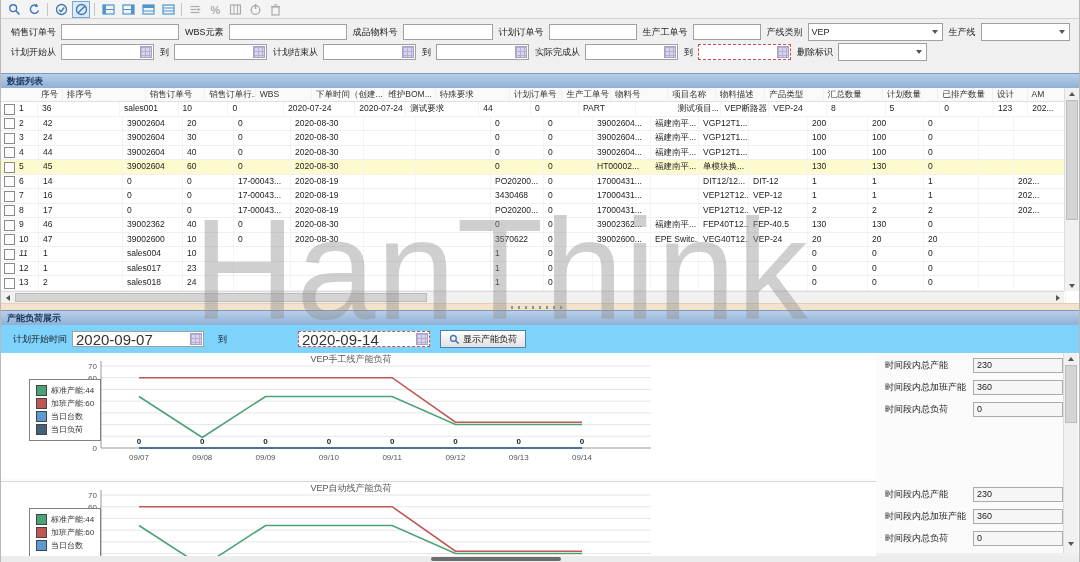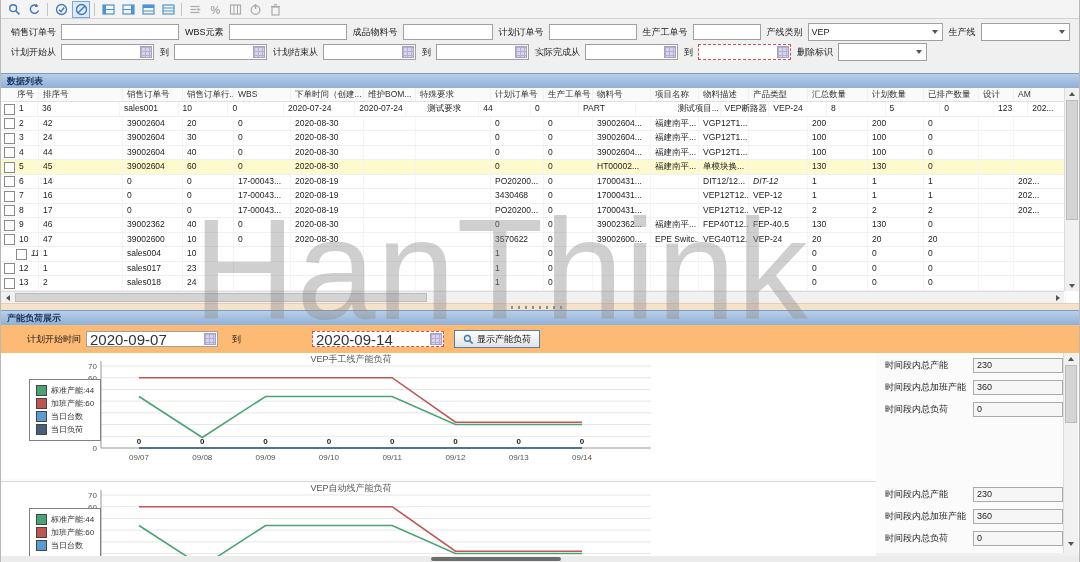--- a/index.html
+++ b/index.html
@@ -25,42 +25,42 @@
   .datebox{height:14px;border:1px solid #a0a0a0;background:#fff;display:inline-flex;align-items:center;}
   .datebox.alert{border:1px dashed #d05050;}
   .date-text{font-size:15px;color:#333;padding:0 3px;white-space:nowrap;}
   .cal-icon{width:12px;height:12px;background:#d8d4ec;border:1px solid #a7a2c3;margin-right:1px;box-sizing:border-box;
             background-image:linear-gradient(#b3aed2 1px,transparent 1px),linear-gradient(90deg,#b3aed2 1px,transparent 1px);background-size:4px 4px;}
   
   .sec-hdr{height:14px;background:linear-gradient(#b9cfe9,#8fb0d6);border-top:1px solid #7a9cc4;color:#17365d;
            font-size:9px;font-weight:bold;line-height:14px;padding-left:6px;}
   
   .table-area{position:relative;height:215px;background:#fff;}
-  .thead{display:flex;height:13px;border-bottom:1px solid #e0e0e0;background:#fafafa;}
+  .thead{display:flex;height:13px;border-bottom:1px solid #e0e0e0;background:#fafafa;padding-left:24px;}
   .th{font-size:8.5px;color:#333;line-height:13px;padding-left:4px;box-sizing:border-box;overflow:hidden;white-space:nowrap;border-right:1px solid #f0f0f0;}
   .trow{display:flex;height:13.5px;border-bottom:1px solid #f0f0f0;background:#fff;}
   .trow.sel{background:#fdfacd;}
   .td{font-size:8.5px;color:#222;line-height:13px;padding-left:4px;box-sizing:border-box;overflow:hidden;white-space:nowrap;border-right:1px solid #f4f4f4;}
   .cb{width:9px;height:9px;border:1px solid #8a8a8a;background:#fff;margin:1.5px 0 0 3px;flex:none;}
   .row-num{font-size:8.5px;color:#222;line-height:13px;margin-left:4px;}
   
   .vscroll{position:absolute;right:0;top:0;width:15px;bottom:12px;background:#f1f1f1;border-left:1px solid #dcdcdc;box-sizing:border-box;}
   .hscroll{position:absolute;left:0;bottom:0;height:12px;right:15px;background:#f1f1f1;border-top:1px solid #dcdcdc;box-sizing:border-box;}
   .sb-btn{position:absolute;width:13px;height:11px;display:flex;align-items:center;justify-content:center;}
   .sb-thumb{position:absolute;background:#d4d4d4;border:1px solid #bcbcbc;box-sizing:border-box;}
   .arr-up{width:0;height:0;border-left:3.5px solid transparent;border-right:3.5px solid transparent;border-bottom:4px solid #555;}
   .arr-dn{width:0;height:0;border-left:3.5px solid transparent;border-right:3.5px solid transparent;border-top:4px solid #555;}
   .arr-lf{width:0;height:0;border-top:3.5px solid transparent;border-bottom:3.5px solid transparent;border-right:4px solid #555;}
   .arr-rt{width:0;height:0;border-top:3.5px solid transparent;border-bottom:3.5px solid transparent;border-left:4px solid #555;}
   
   .splitter{height:6px;background:#f4e2cb;border-top:1px solid #e4cfb3;position:relative;}
   .splitter .grip{position:absolute;left:510px;top:2px;width:56px;height:3px;
       background:repeating-linear-gradient(90deg,#8f8f8f 0 2px,transparent 2px 7px);}
   
-  .cap-filter{height:28px;display:flex;align-items:center;padding-left:20px;background:#fdba74;}
+  .cap-filter{height:28px;display:flex;align-items:center;padding-left:6px;background:#7dd3fc;}
   .cap-btn{display:inline-flex;align-items:center;height:18px;margin-left:10px;border:1px solid #4f80b0;
            background:linear-gradient(#fefefe,#e2e2e2);font-size:9px;color:#111;padding:0 8px;font-family:inherit;}
   .cap-btn svg{margin-right:3px;}
   
   .charts-region{position:relative;height:200px;background:#fbfbfb;}
   .chart-row{position:absolute;left:0;width:875px;height:126px;background:#fff;}
   .chart-row.second{border-top:1px solid #d8d8d8;}
   .chart-legend{position:absolute;left:28px;top:26px;background:#fff;border:1px solid #808080;padding:4px 6px;z-index:5;}
   .cl-item{display:flex;align-items:center;height:13px;}
   .cl-swatch{width:9px;height:9px;border:1px solid #444;margin-right:4px;flex:none;}
@@ -266,21 +266,21 @@
           <div class="td" style="width: 38px; display: flex; padding-left: 0px;">
             <span class="cb"></span>
             <span class="row-num">1</span>
           </div>
           <div class="td" style="width: 84px;">36</div>
           <div class="td" style="width: 60px;">sales001</div>
           <div class="td" style="width: 51px;">10</div>
           <div class="td" style="width: 57px;">0</div>
           <div class="td" style="width: 73px;">2020-07-24</div>
           <div class="td" style="width: 52px;">2020-07-24</div>
-          <div class="td" style="width: 75px; text-align: center;">测试要求</div>
+          <div class="td" style="width: 75px;">测试要求</div>
           <div class="td" style="width: 53px;">44</div>
           <div class="td" style="width: 49px;">0</div>
           <div class="td" style="width: 58px;">PART</div>
           <div class="td" style="width: 48px; margin-left: 38px;">测试项目...</div>
           <div class="td" style="width: 50px;">VEP断路器</div>
           <div class="td" style="width: 59px;">VEP-24</div>
           <div class="td" style="width: 60px;">8</div>
           <div class="td" style="width: 56px;">5</div>
           <div class="td" style="width: 55px;">0</div>
           <div class="td" style="width: 35px;">123</div>
@@ -392,21 +392,21 @@
           <div class="td" style="width: 51px;">0</div>
           <div class="td" style="width: 57px;">17-00043...</div>
           <div class="td" style="width: 73px;">2020-08-19</div>
           <div class="td" style="width: 52px;"></div>
           <div class="td" style="width: 75px;"></div>
           <div class="td" style="width: 53px;">PO20200...</div>
           <div class="td" style="width: 49px;">0</div>
           <div class="td" style="width: 58px;">17000431...</div>
           <div class="td" style="width: 48px;"></div>
           <div class="td" style="width: 50px;">DIT12/12...</div>
-          <div class="td" style="width: 59px; font-style: italic;">DIT-12</div>
+          <div class="td" style="width: 59px;">DIT-12</div>
           <div class="td" style="width: 60px;">1</div>
           <div class="td" style="width: 56px;">1</div>
           <div class="td" style="width: 55px;">1</div>
           <div class="td" style="width: 35px;"></div>
           <div class="td" style="width: 52px;">202...</div>
         </div>
         <div class="trow">
           <div class="td" style="width: 38px; display: flex; padding-left: 0px;">
             <span class="cb"></span>
             <span class="row-num">7</span>
@@ -496,21 +496,21 @@
           <div class="td" style="width: 48px;">EPE Switc...</div>
           <div class="td" style="width: 50px;">VEG40T12...</div>
           <div class="td" style="width: 59px;">VEP-24</div>
           <div class="td" style="width: 60px;">20</div>
           <div class="td" style="width: 56px;">20</div>
           <div class="td" style="width: 55px;">20</div>
           <div class="td" style="width: 35px;"></div>
           <div class="td" style="width: 52px;"></div>
         </div>
         <div class="trow">
-          <div class="td" style="width: 38px; display: flex; padding-left: 12px; font-style: italic;">
+          <div class="td" style="width: 38px; display: flex; padding-left: 0px; font-style: italic;">
             <span class="cb"></span>
             <span class="row-num">11</span>
           </div>
           <div class="td" style="width: 84px;">1</div>
           <div class="td" style="width: 60px;">sales004</div>
           <div class="td" style="width: 51px;">10</div>
           <div class="td" style="width: 57px;"></div>
           <div class="td" style="width: 73px;"></div>
           <div class="td" style="width: 52px;"></div>
           <div class="td" style="width: 75px;"></div>

